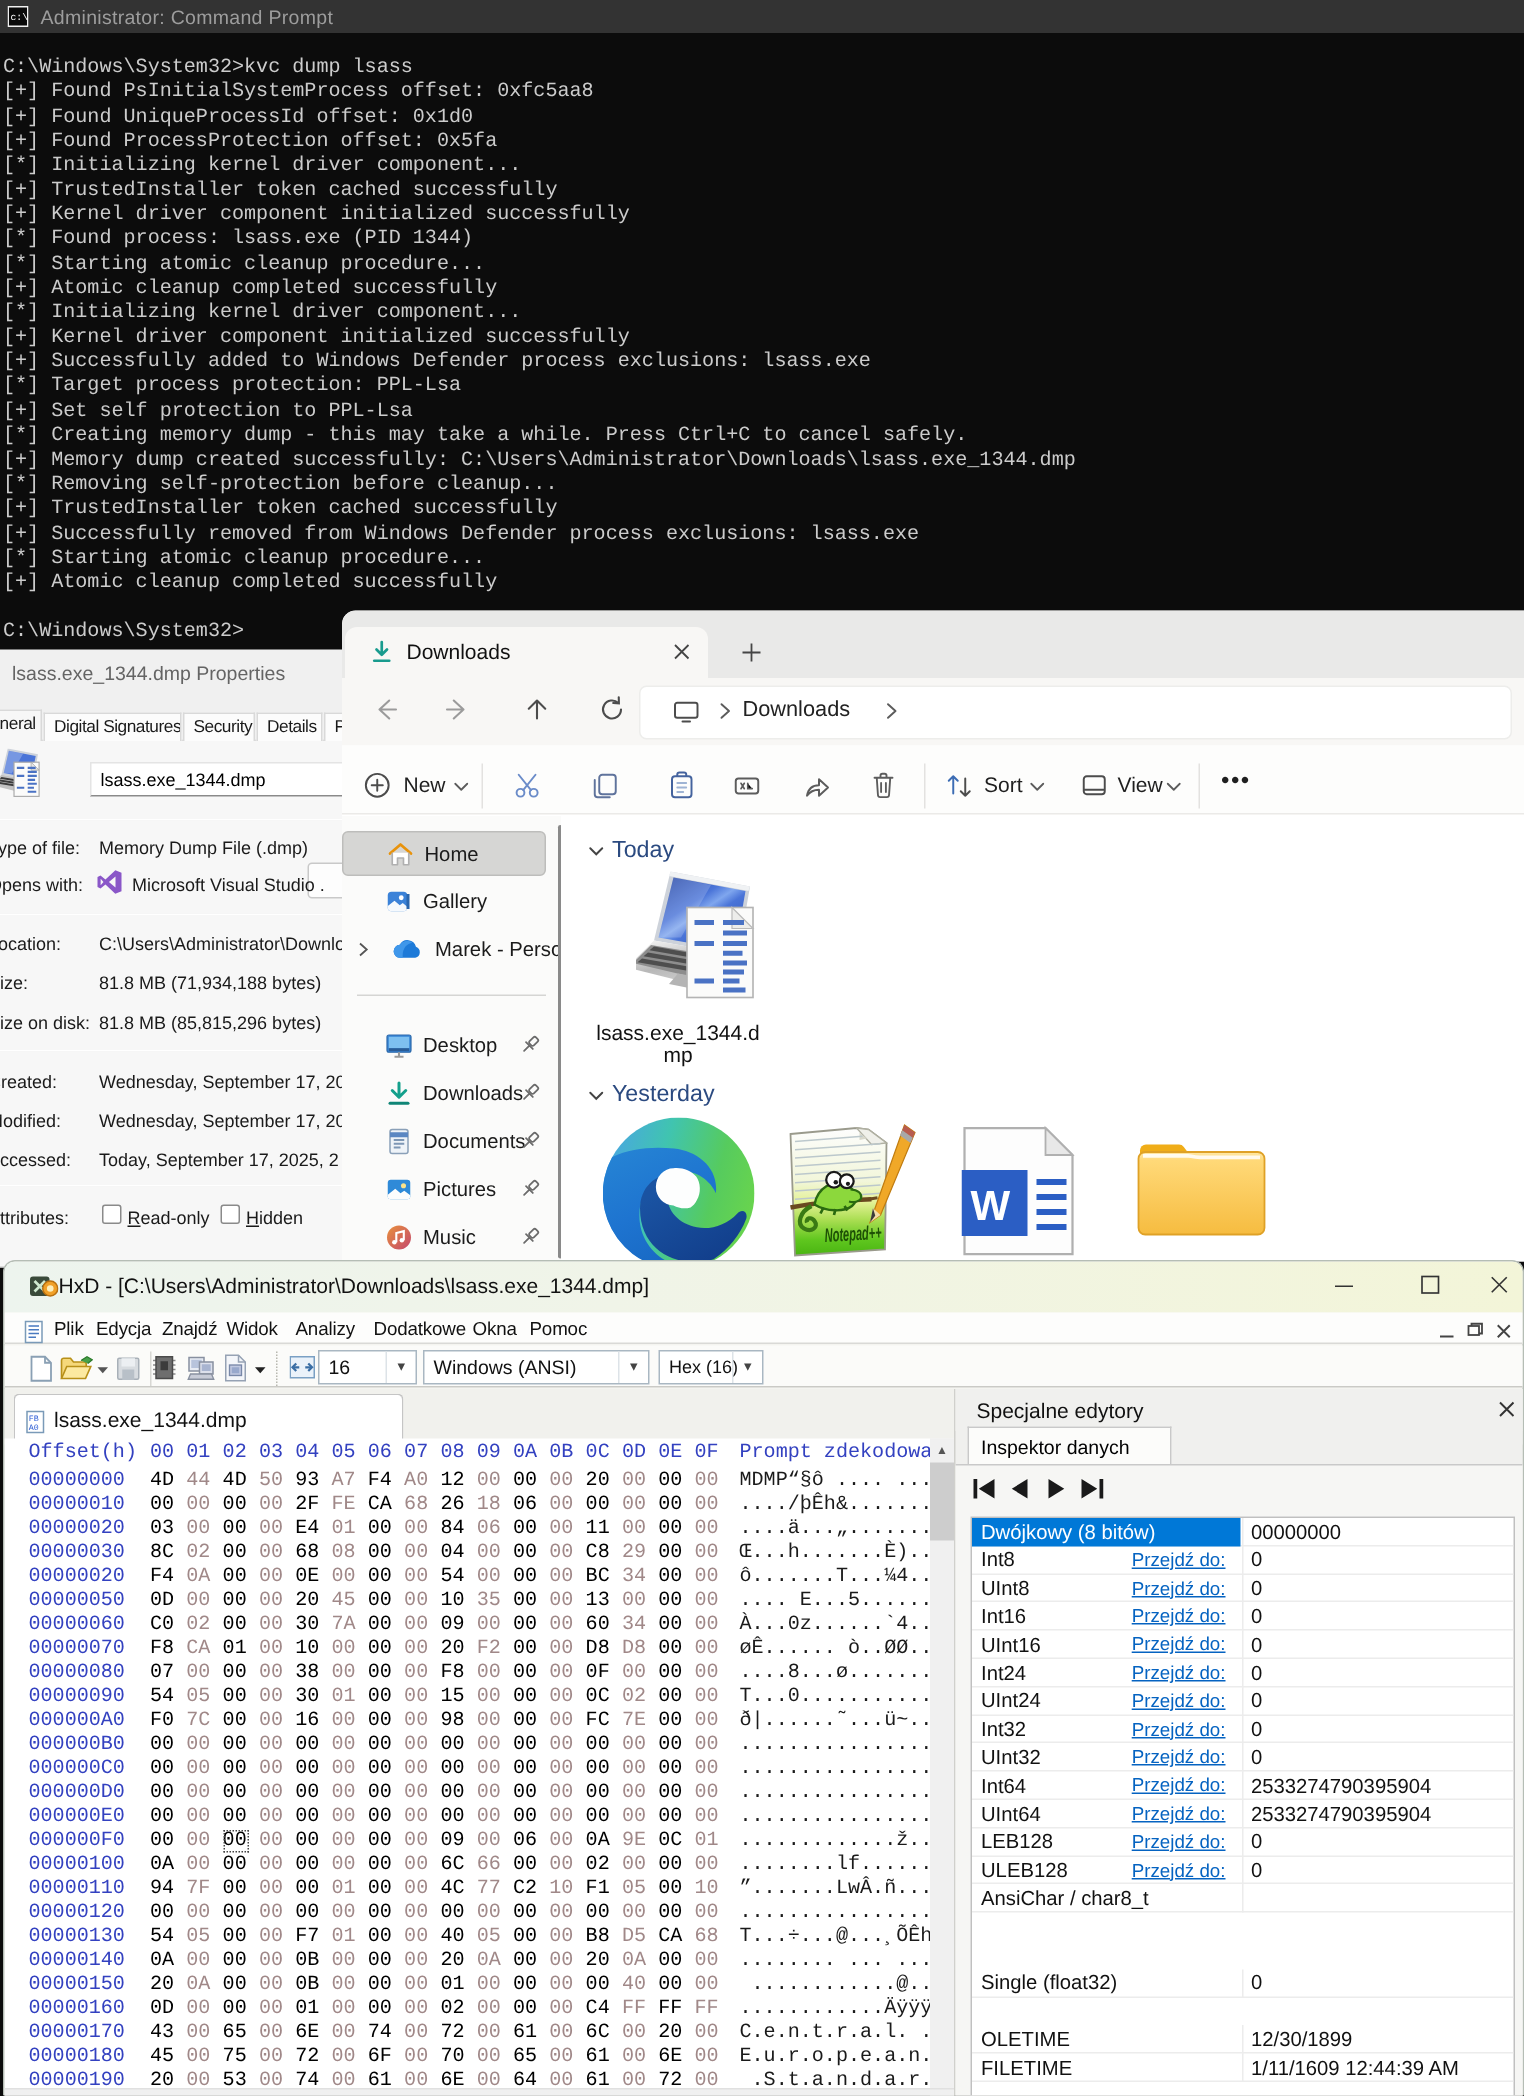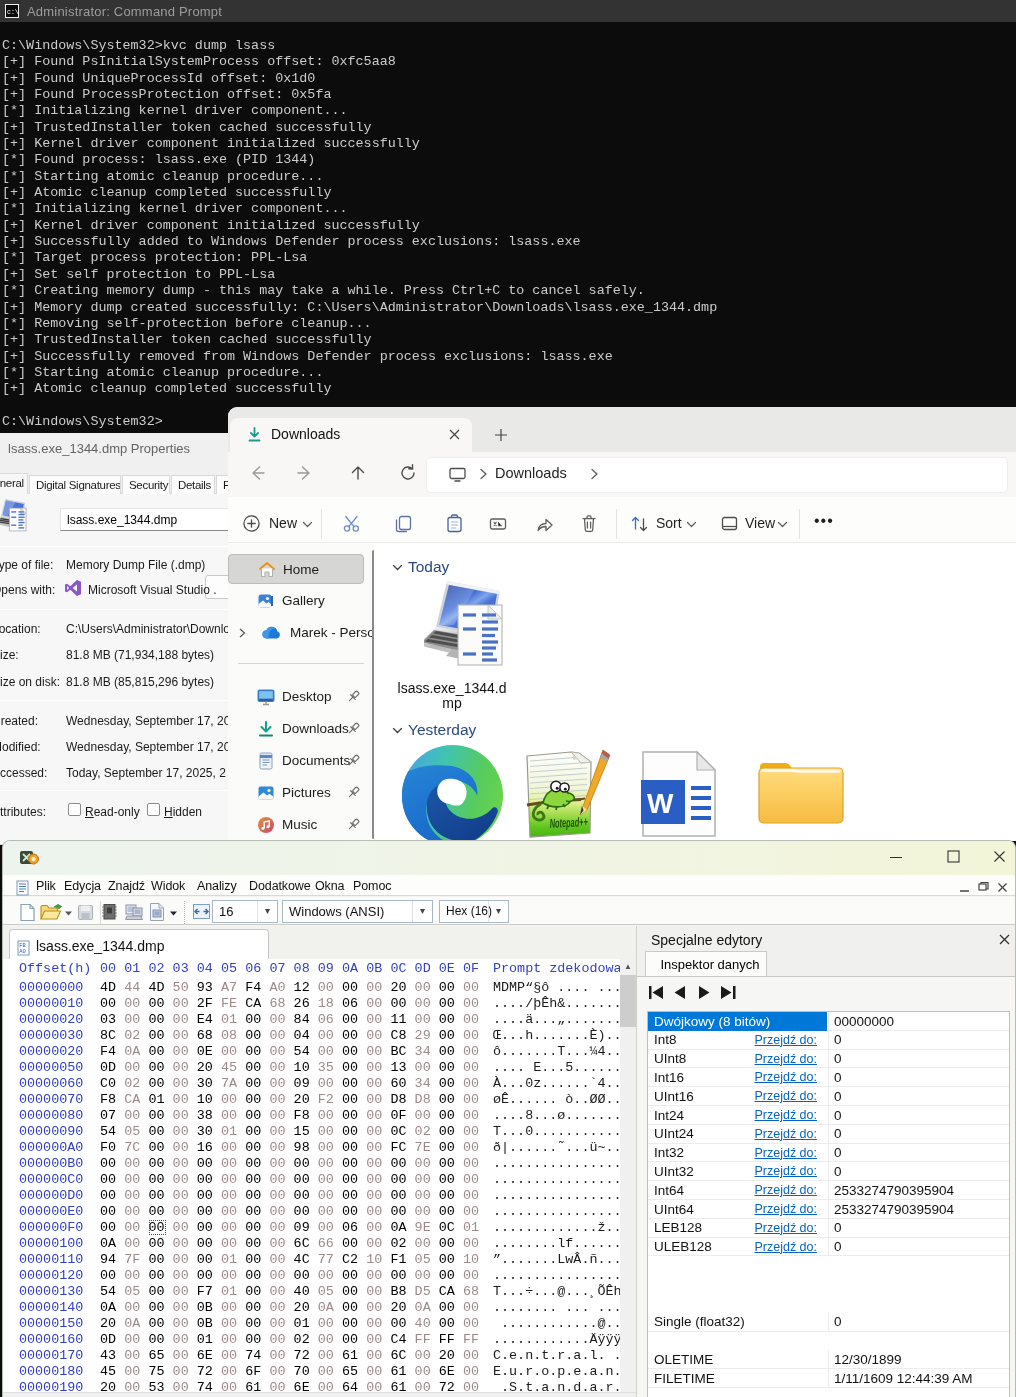--- a/index.html
+++ b/index.html
@@ -61,21 +61,21 @@
 .hxrow span { position:absolute; white-space:pre; }
 .ho { color:#3341c0; }
 .hb { color:#3341c0; }
 .he { color:#000; }
 .hoo { color:#a08888; }
 .ht { color:#1a1a1a; }
 #hexscroll { position:absolute; left:617px; top:118px; width:16px; height:439px; background:#f0f0f0; }
 #hexthumb { position:absolute; left:0px; top:16px; width:16px; height:52px; background:#cdcdcd; }
 #rpanel { position:absolute; left:633px; top:85px; width:381px; height:472px; background:#f0f0ee; border-left:1px solid #d0d0cc; }
 #rphead { position:absolute; left:0; top:0; width:381px; height:28px; background:#f0f0ee; font-size:14px; color:#111; }
-#instab { position:absolute; left:8px; top:25px; width:122px; height:25px; background:#fcfcfa; border:1px solid #c9c9c9; border-bottom:none; font-size:13px; padding:5px 0 0 8px; z-index:2; white-space:nowrap;text-align:center;}
+#instab { position:absolute; left:8px; top:25px; width:136px; height:25px; background:#fcfcfa; border:1px solid #c9c9c9; border-bottom:none; font-size:13px; padding:5px 0 0 8px; z-index:2; white-space:nowrap;}
 #inspage { position:absolute; left:0px; top:50px; width:381px; height:422px; background:#f6f6f4; border-top:1px solid #c9c9c9; }
 #instable { position:absolute; left:10px; top:85px; width:363px; height:387px; background:#fff; border:1px solid #c0c0c0; overflow:hidden;}
 .insrow { position:absolute; left:0px; width:361px; height:18.8px; border-bottom:1px solid #ececec; font-size:13.5px; }
 .insrow .iname { position:absolute; left:6px; top:1.5px; color:#111; }
 .insrow .golink { position:absolute; right:192px; top:2px; font-size:12.5px; color:#0563c1; text-decoration:underline; }
 .insrow .ival { position:absolute; left:186px; top:1.5px; color:#111; white-space:pre;}
 .insrow.sel .iname { color:#fff; }
 .selbg { position:absolute; left:0; top:0; width:179px; height:18.8px; background:#0078d7; }
 .vline { position:absolute; left:180px; top:0; width:1px; height:18.8px; background:#ececec; }
 </style></head>
@@ -541,20 +541,21 @@
 </div>
 
 <div id="hxd">
   <div id="hxdbar">
     <svg class="abs" style="left:17px;top:9px" width="19" height="17" viewBox="0 0 19 17">
 <rect x="0" y="1" width="13" height="13" rx="2" fill="#3a4a3a"></rect>
 <path d="M3 4 L10 11 M10 4 L3 11" stroke="#cfe8cf" stroke-width="1.8"></path>
 <circle cx="13.5" cy="9" r="5" fill="#f0a028" stroke="#b87010" stroke-width="1"></circle>
 <circle cx="13.5" cy="9" r="2.2" fill="#fceebc"></circle>
 </svg>
+    <div id="hxdtitle">HxD - [C:\Users\Administrator\Downloads\lsass.exe_1344.dmp]</div>
     <svg class="abs" style="left:886px;top:15px" width="14" height="3" viewBox="0 0 14 3">
         <path d="M1 1.5 h12" stroke="#333" stroke-width="1.1"></path>
       </svg>
     <svg class="abs" style="left:944px;top:9px" width="13" height="13" viewBox="0 0 13 13">
         <rect x="1" y="1" width="11" height="11" fill="none" stroke="#333" stroke-width="1.1"></rect>
       </svg>
     <svg class="abs" style="left:990px;top:9px" width="13" height="13" viewBox="0 0 13 13">
         <path d="M1.5 1.5 L11.5 11.5 M11.5 1.5 L1.5 11.5" stroke="#333" stroke-width="1.1"></path>
       </svg>
   </div>
@@ -1292,20 +1293,25 @@
           <span class="iname">LEB128</span>
           <span class="golink">Przejdź do:</span>
           <span class="ival">0</span>
         </div>
 <div class="insrow" style="top:225.6px">
           <span class="vline"></span>
           <span class="iname">ULEB128</span>
           <span class="golink">Przejdź do:</span>
           <span class="ival">0</span>
         </div>
+<div class="insrow" style="top:244.4px">
+          <span class="vline"></span>
+          <span class="iname">AnsiChar / char8_t</span>
+          <span class="ival"></span>
+        </div>
 <div class="insrow" style="top:300.8px">
           <span class="vline"></span>
           <span class="iname">Single (float32)</span>
           <span class="ival">0</span>
         </div>
 <div class="insrow" style="top:338.4px">
           <span class="vline"></span>
           <span class="iname">OLETIME</span>
           <span class="ival">12/30/1899</span>
         </div>

